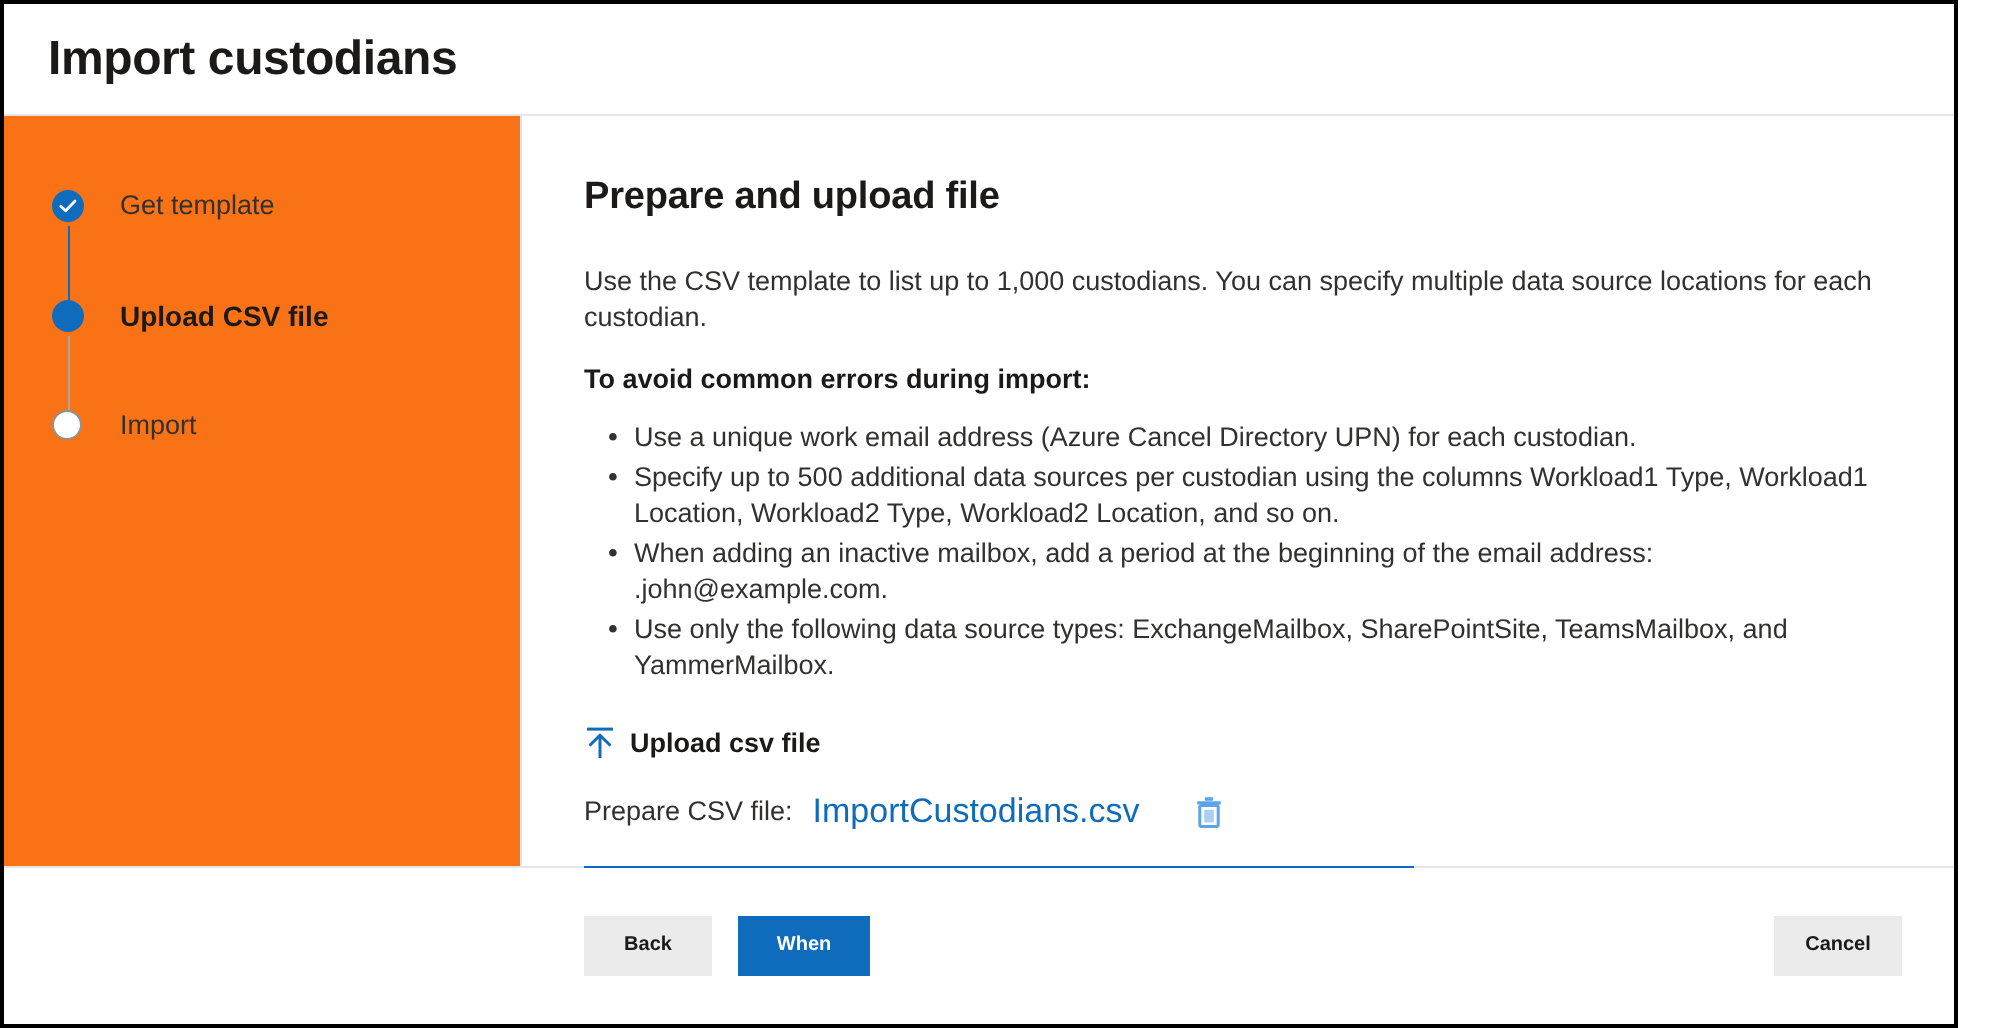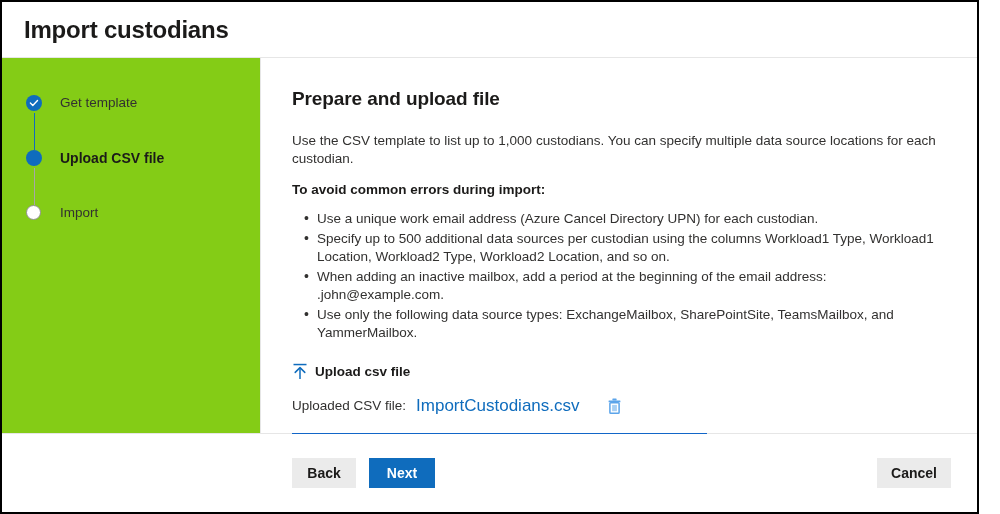--- a/index.html
+++ b/index.html
@@ -43,21 +43,21 @@
     min-height: 0;
     border-bottom: 1px solid #e6e6e6;
   }
 
   
   .sidebar {
     flex: 0 0 259px;
     width: 259px;
     border-right: 1px solid #e6e6e6;
     padding: 36px 0 0 24px;
-    background: #84cc16;
+    background: #f97316;
   }
   .steps { position: relative; }
   .step {
     position: relative;
     display: flex;
     align-items: flex-start;
     height: 55px;
   }
   .step-marker {
     position: relative;
@@ -216,21 +216,21 @@
   .footer {
     flex: 0 0 78px;
     height: 78px;
     display: flex;
     align-items: center;
     padding: 0 26px 0 290px;
     background: #ffffff;
   }
   .btn {
     font-family: "Liberation Sans", sans-serif;
-    font-size: 14px;
+    font-size: 10px;
     font-weight: bold;
     height: 30px;
     min-width: 64px;
     padding: 0 14px;
     border: none;
     cursor: pointer;
     line-height: 30px;
   }
   .btn-secondary { background: #ebebeb; color: #1b1a19; }
   .btn-primary   { background: #0f6cbd; color: #ffffff; min-width: 66px; }
@@ -299,21 +299,21 @@
       <div class="upload-row">
         <svg class="upload-icon" width="16" height="17" viewBox="0 0 16 17" aria-hidden="true">
           <rect x="1.5" y="0.8" width="13" height="1.5" fill="#0f6cbd"></rect>
           <path d="M8 16 L8 5" stroke="#0f6cbd" stroke-width="1.5" fill="none"></path>
           <path d="M3.2 9.4 L8 4.6 L12.8 9.4" fill="none" stroke="#0f6cbd" stroke-width="1.5" stroke-linecap="round" stroke-linejoin="round"></path>
         </svg>
         <span class="upload-text">Upload csv file</span>
       </div>
 
       <div class="file-row">
-        <span class="file-label">Uploaded CSV file:</span>
+        <span class="file-label">Prepare CSV file:</span>
         <span class="file-name">ImportCustodians.csv</span>
         <button class="trash-btn">
           <svg width="15" height="16" viewBox="0 0 15 16" aria-hidden="true">
             <rect x="5.4" y="0.6" width="4.2" height="1.8" rx="0.4" fill="#5ba4ea"></rect>
             <rect x="1.6" y="2.6" width="11.8" height="1.7" rx="0.3" fill="#5ba4ea"></rect>
             <rect x="2.9" y="4.8" width="9.2" height="10.4" rx="0.8" fill="none" stroke="#5ba4ea" stroke-width="1.5"></rect>
             <rect x="5.1" y="6.9" width="4.8" height="6.3" fill="#a9d0f3"></rect>
           </svg>
         </button>
       </div>
@@ -327,18 +327,18 @@
           <span class="error-text">Fix errors in your import file and upload it again.</span>
           <span class="error-link">View errors</span>
         </div>
       </div>
 
     </div>
   </div>
 
   <div class="footer">
     <button class="btn btn-secondary btn-back">Back</button>
-    <button class="btn btn-primary">Next</button>
+    <button class="btn btn-primary">When</button>
     <div class="spacer"></div>
     <button class="btn btn-secondary">Cancel</button>
   </div>
 
 </div>
 
 </body></html>

